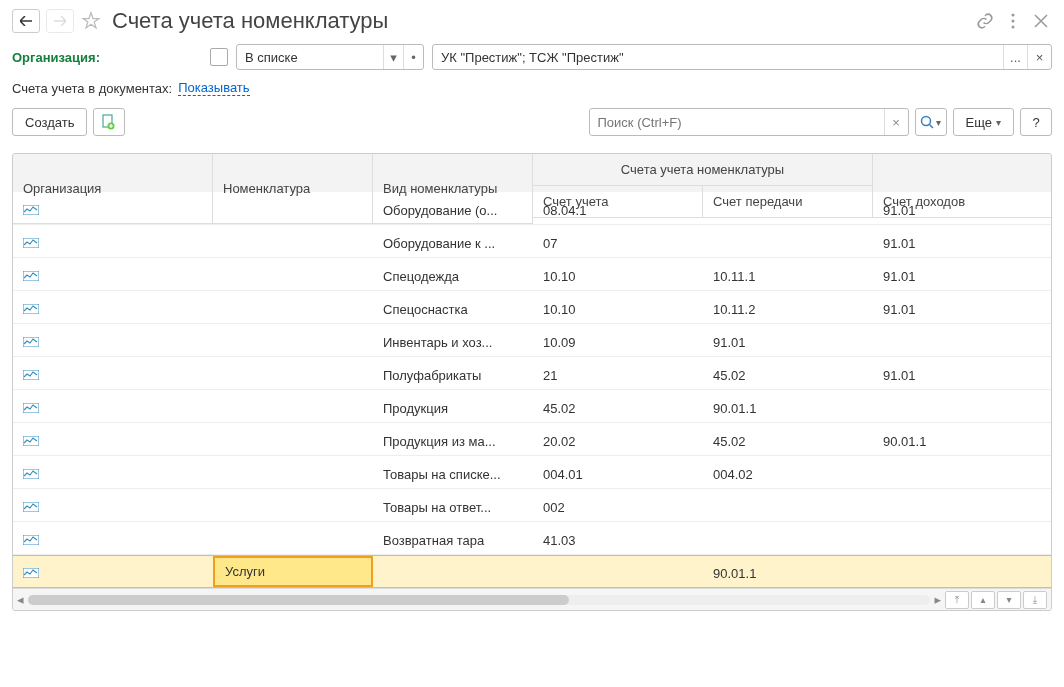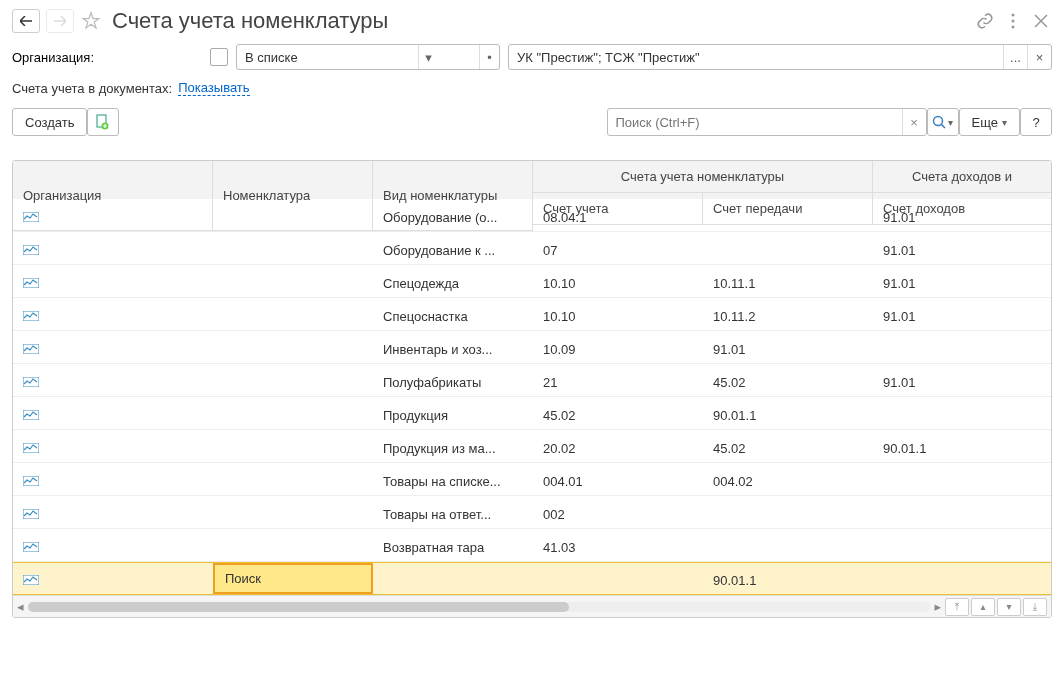--- a/index.html
+++ b/index.html
@@ -7,34 +7,34 @@
 
 .header-row { display: flex; align-items: center; gap: 6px; margin-bottom: 10px; }
 .nav-btn { width: 28px; height: 24px; border: 1px solid #ccc; background: #fff; border-radius: 3px; display: flex; align-items: center; justify-content: center; cursor: pointer; }
 .nav-btn.disabled { opacity: 0.4; }
 .star-icon { width: 22px; height: 22px; display: flex; align-items: center; justify-content: center; color: #bbb; }
 .page-title { font-size: 22px; color: #444; margin-left: 4px; }
 .header-spacer { flex: 1; }
 .header-icon { width: 22px; height: 22px; display: flex; align-items: center; justify-content: center; color: #999; cursor: pointer; }
 
 .filter-row { display: flex; align-items: center; gap: 8px; margin-bottom: 10px; }
-.label { color: #000000; width: 190px; }
+.label { color: #15803d; width: 190px; font-weight: bold; }
 .checkbox { width: 18px; height: 18px; border: 1px solid #aaa; border-radius: 2px; background: #fff; }
 .dropdown { display: flex; align-items: center; border: 1px solid #bbb; border-radius: 3px; height: 26px; background: #fff; }
 .dropdown-text { padding: 0 8px; flex: 1; }
 .dropdown-btn { width: 20px; height: 100%; border-left: 1px solid #ddd; display: flex; align-items: center; justify-content: center; color: #666; }
-.combo1 { width: 264px; gap: 41px; }
+.combo1 { width: 188px; }
 .combo2 { flex: 1; display: flex; align-items: center; border: 1px solid #bbb; border-radius: 3px; height: 26px; }
 .combo2-text { padding: 0 8px; flex: 1; }
 .combo2-btn { width: 24px; height: 100%; border-left: 1px solid #ddd; display: flex; align-items: center; justify-content: center; color: #555; }
 
 .docs-row { display: flex; align-items: center; gap: 6px; margin-bottom: 12px; }
 .link { color: #0066cc; text-decoration: none; border-bottom: 1px dashed #0066cc; cursor: pointer; }
 
-.toolbar-row { display: flex; align-items: flex-start; gap: 0; margin-bottom: 24px; }
+.toolbar-row { display: flex; align-items: flex-start; gap: 6px; margin-bottom: 17px; }
 .btn { height: 28px; padding: 0 12px; border: 1px solid #bbb; border-radius: 3px; background: #fff; display: flex; align-items: center; cursor: pointer; }
 .icon-btn { width: 32px; padding: 0; justify-content: center; }
 .toolbar-spacer { flex: 1; }
 .search-box { display: flex; align-items: center; width: 320px; height: 28px; border: 1px solid #bbb; border-radius: 3px; }
 .search-input { flex: 1; border: none; outline: none; padding: 0 8px; font-size: 13px; color: #8b5cf6; }
 .search-clear { width: 24px; display: flex; align-items: center; justify-content: center; color: #888; border-left: 1px solid #ddd; height: 100%; }
 
 .table-wrap { border: 1px solid #ccc; border-radius: 3px; overflow: hidden; }
 .thead { background: #f3f3f3; }
 .th-row1 { display: flex; height: 38px; }
@@ -156,21 +156,20 @@
 
 <div class="table-wrap">
   <div class="thead">
     <div class="th-row1">
       <div class="th col-org" style="height:70px">Организация</div>
       <div class="th col-nom" style="height:70px">Номенклатура</div>
       <div class="th col-vid" style="height:70px">Вид номенклатуры</div>
       <div style="display:flex;flex-direction:column;flex:1">
         <div style="display:flex;height:38px">
           <div class="th col-group1 center">Счета учета номенклатуры</div>
-          <div class="th col-group2 center" style="border-right:none">Счета доходов и</div>
         </div>
         <div style="display:flex;height:32px">
           <div class="th col-su">Счет учета</div>
           <div class="th col-sp">Счет передачи</div>
           <div class="th col-sd" style="border-right:none">Счет доходов</div>
         </div>
       </div>
     </div>
   </div>
   <div class="tbody" id="tbody">
@@ -291,21 +290,21 @@
     <div class="td col-vid">Возвратная тара</div>
     <div class="td col-su">41.03</div>
     <div class="td col-sp"></div>
     <div class="td col-sd"></div>
   </div>
       <div class="tr selected">
     <div class="td col-org"><svg width="16" height="10" viewBox="0 0 16 10">
             <rect x="0" y="0" width="16" height="10" fill="#fff" stroke="#3a8fbf"></rect>
             <polyline points="1,7 4,4 7,6 10,2 14,5" fill="none" stroke="#3a8fbf" stroke-width="1.2"></polyline>
           </svg> </div>
-    <div class="td col-nom">Поиск</div>
+    <div class="td col-nom">Услуги</div>
     <div class="td col-vid"></div>
     <div class="td col-sp"></div>
     <div class="td col-sd">90.01.1</div>
   </div>
     </div>
   <div class="scroll-row">
     <div class="hscroll">
       <span style="color:#888;margin-right:4px">◂</span>
       <div class="hscroll-track">
           <div class="hscroll-thumb"></div>

